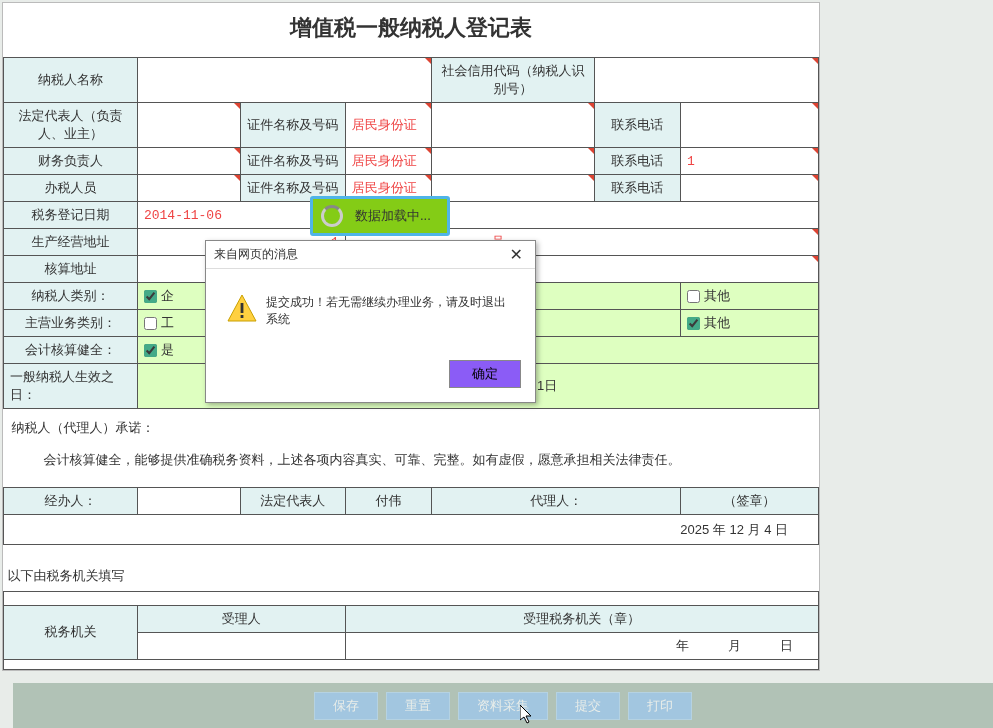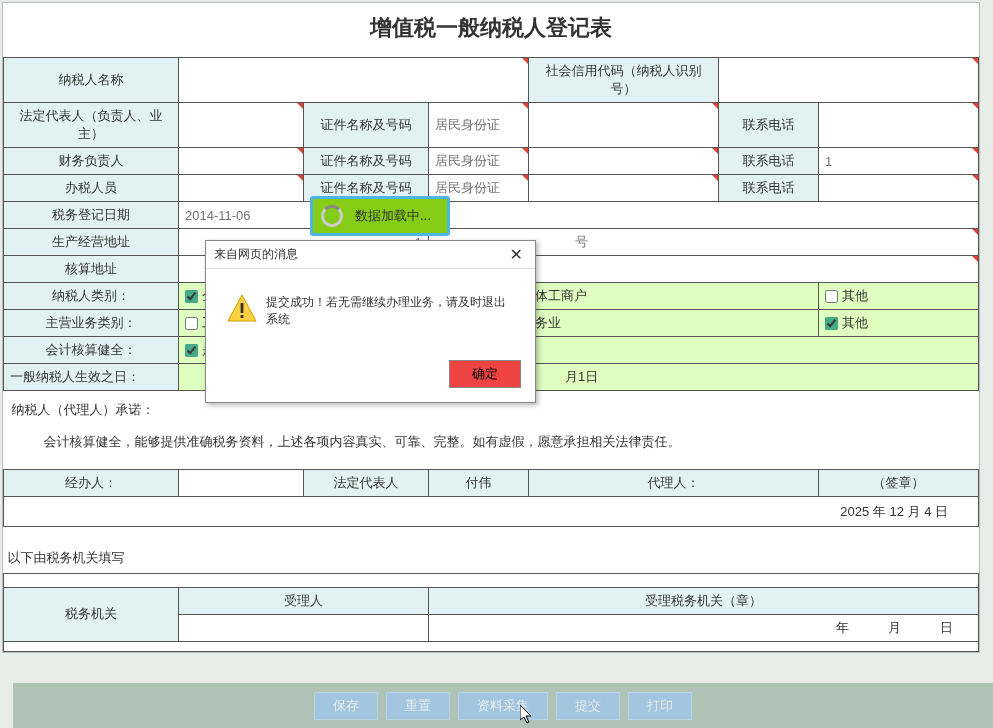--- a/index.html
+++ b/index.html
@@ -8,21 +8,21 @@
   font-size: 13px;
   background: #e8ece9;
   color: #333;
   width: 993px;
   height: 728px;
   position: relative;
   overflow: hidden;
 }
 .page {
   background: #fff;
-  width: 978px;
+  width: 818px;
   margin: 2px 0 0 2px;
   border: 1px solid #bbb;
 }
 .title {
   font-size: 22px;
   font-weight: bold;
   text-align: center;
   padding: 10px 0 14px;
   font-family: "SimSun", serif;
 }
@@ -33,21 +33,21 @@
   height: 27px;
   vertical-align: middle;
   font-size: 13px;
   position: relative;
 }
 td.lbl {
   background: #e2f2f2;
   text-align: center;
   color: #333;
 }
-td.val { background: #fff; color: #737373; }
+td.val { background: #fff; color: #ef4444; font-family: Liberation Mono, monospace; }
 td.gr { background: #deffc0; }
 td.redmark::after {
   content: "";
   position: absolute;
   top: 0; right: 0;
   border-top: 6px solid #d43;
   border-left: 6px solid transparent;
 }
 .cb { margin-right: 4px; vertical-align: middle; }
 .checked { accent-color: #4a8; }
@@ -117,21 +117,21 @@
   gap: 8px;
   padding: 24px 20px;
   font-size: 12px;
 }
 .warn-icon svg { width: 32px; height: 32px; }
 .modal-foot {
   text-align: right;
   padding: 8px 14px 14px;
 }
 .ok-btn {
-  background: #ef4444;
+  background: #8b5cf6;
   border: 1px solid #888;
   padding: 4px 22px;
   cursor: pointer;
   font-size: 13px;
 }
 .cursor {
   position: absolute;
   left: 520px; top: 705px;
   z-index: 20;
   pointer-events: none;

